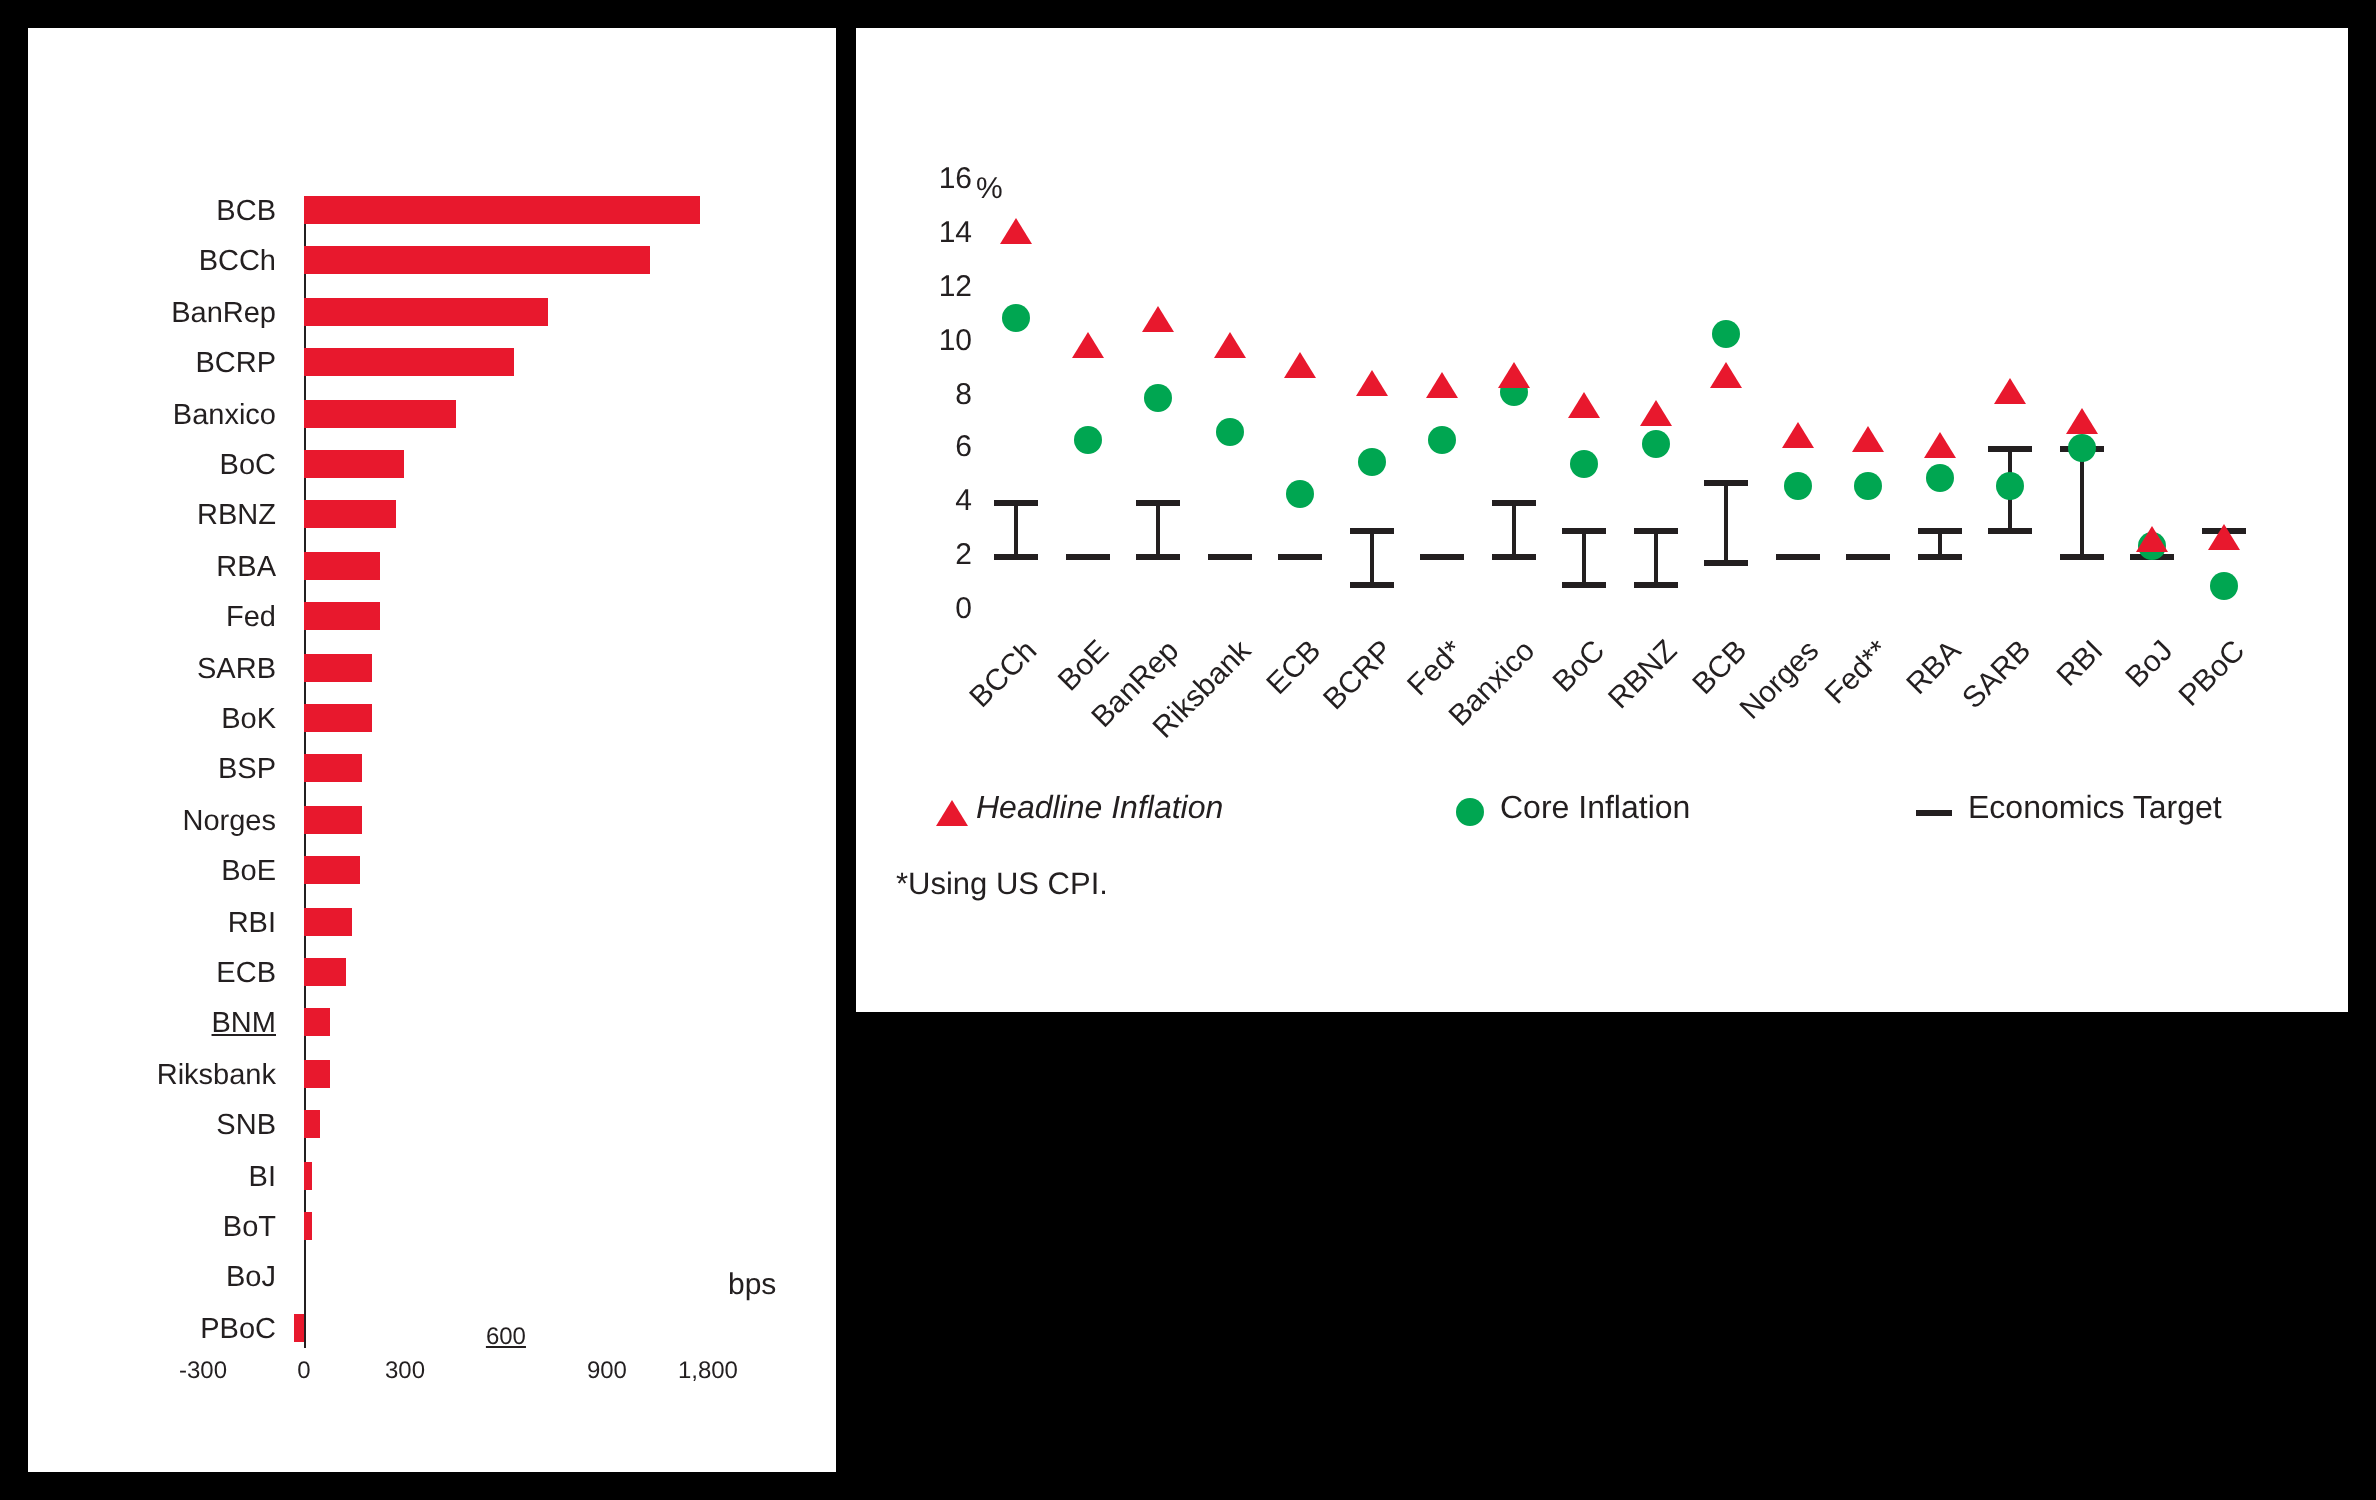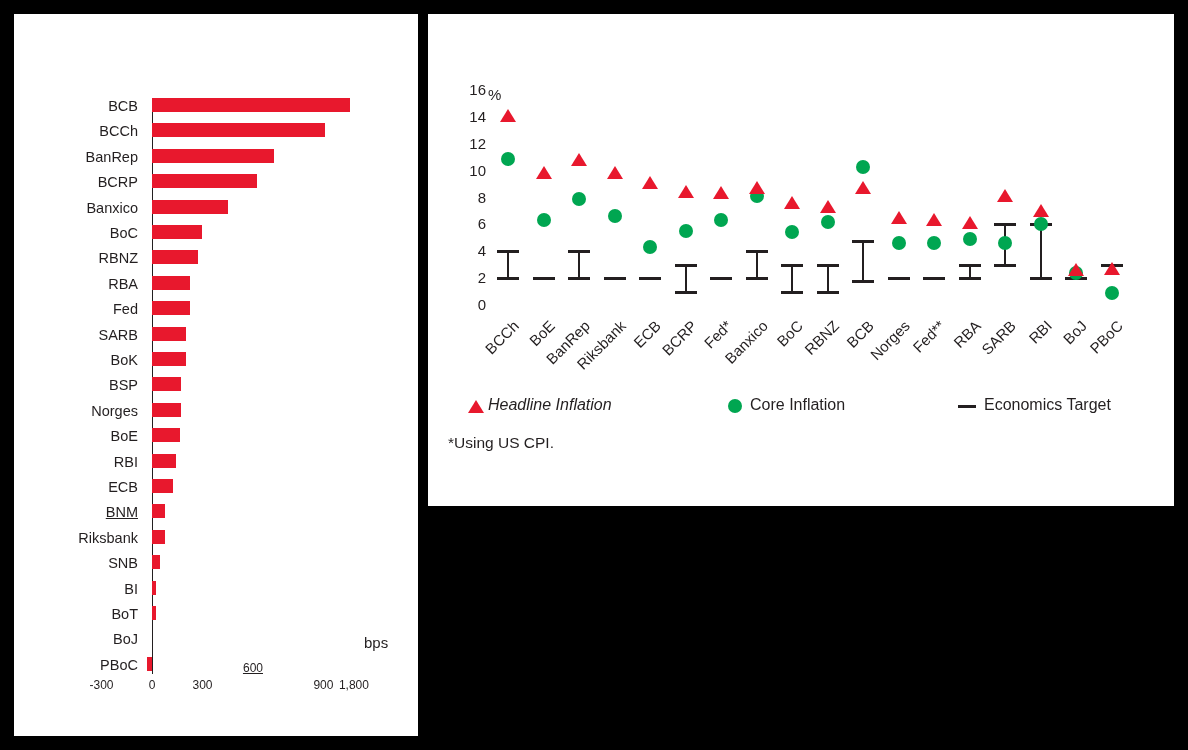--- a/index.html
+++ b/index.html
@@ -90,21 +90,21 @@
           <div class="bar" style="top: 502.6px; left: 138px; width: 4.2075px; background: rgb(232, 24, 45);"></div>
           <div class="bar" style="top: 528px; left: 138px; width: 4.2075px; background: rgb(232, 24, 45);"></div>
           <div class="bar" style="top: 578.8px; left: 132.951px; width: 5.049px; background: rgb(232, 24, 45);"></div>
         </div>
       <div class="bps" style="left:350px;top:556px;">bps</div>
       <div id="left-xticks">
           <div class="xlab" style="left: 57.51px; width: 60px; top: 600px;">-300</div>
           <div class="xlab" style="left: 108px; width: 60px; top: 600px;">0</div>
           <div class="xlab" style="left: 158.49px; width: 60px; top: 600px;">300</div>
           <div class="xlab" style="left: 208.98px; width: 60px; top: 583px; text-decoration: underline;">600</div>
-          <div class="xlab" style="left: 259.47px; width: 60px; top: 600px; text-align: right;">900</div>
+          <div class="xlab" style="left: 259.47px; width: 60px; top: 600px;">900</div>
           <div class="xlab" style="left: 309.96px; width: 60px; top: 600px;">1,800</div>
         </div>
     </div>
 
   </div>
 
   <div class="panel-right">
 
     <div class="plot">
       <div class="pct" style="left:60px;top:16px;">%</div>

